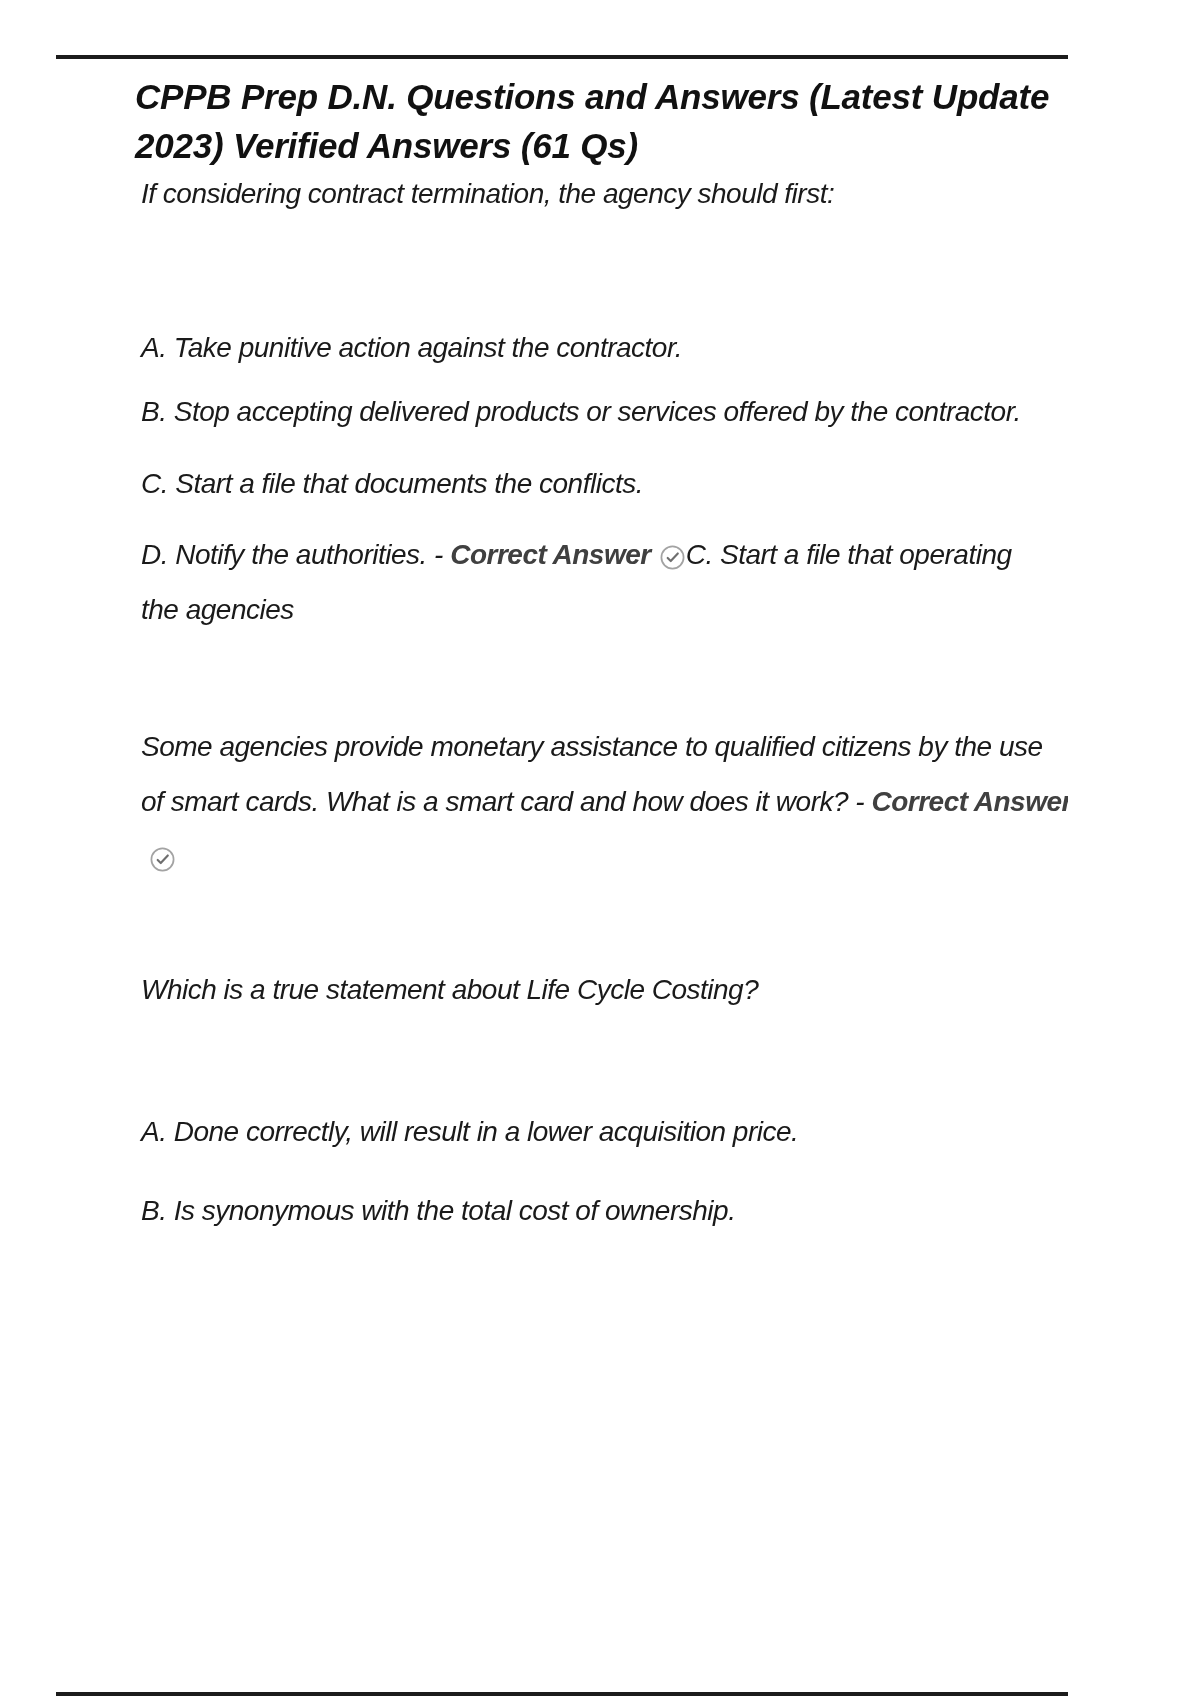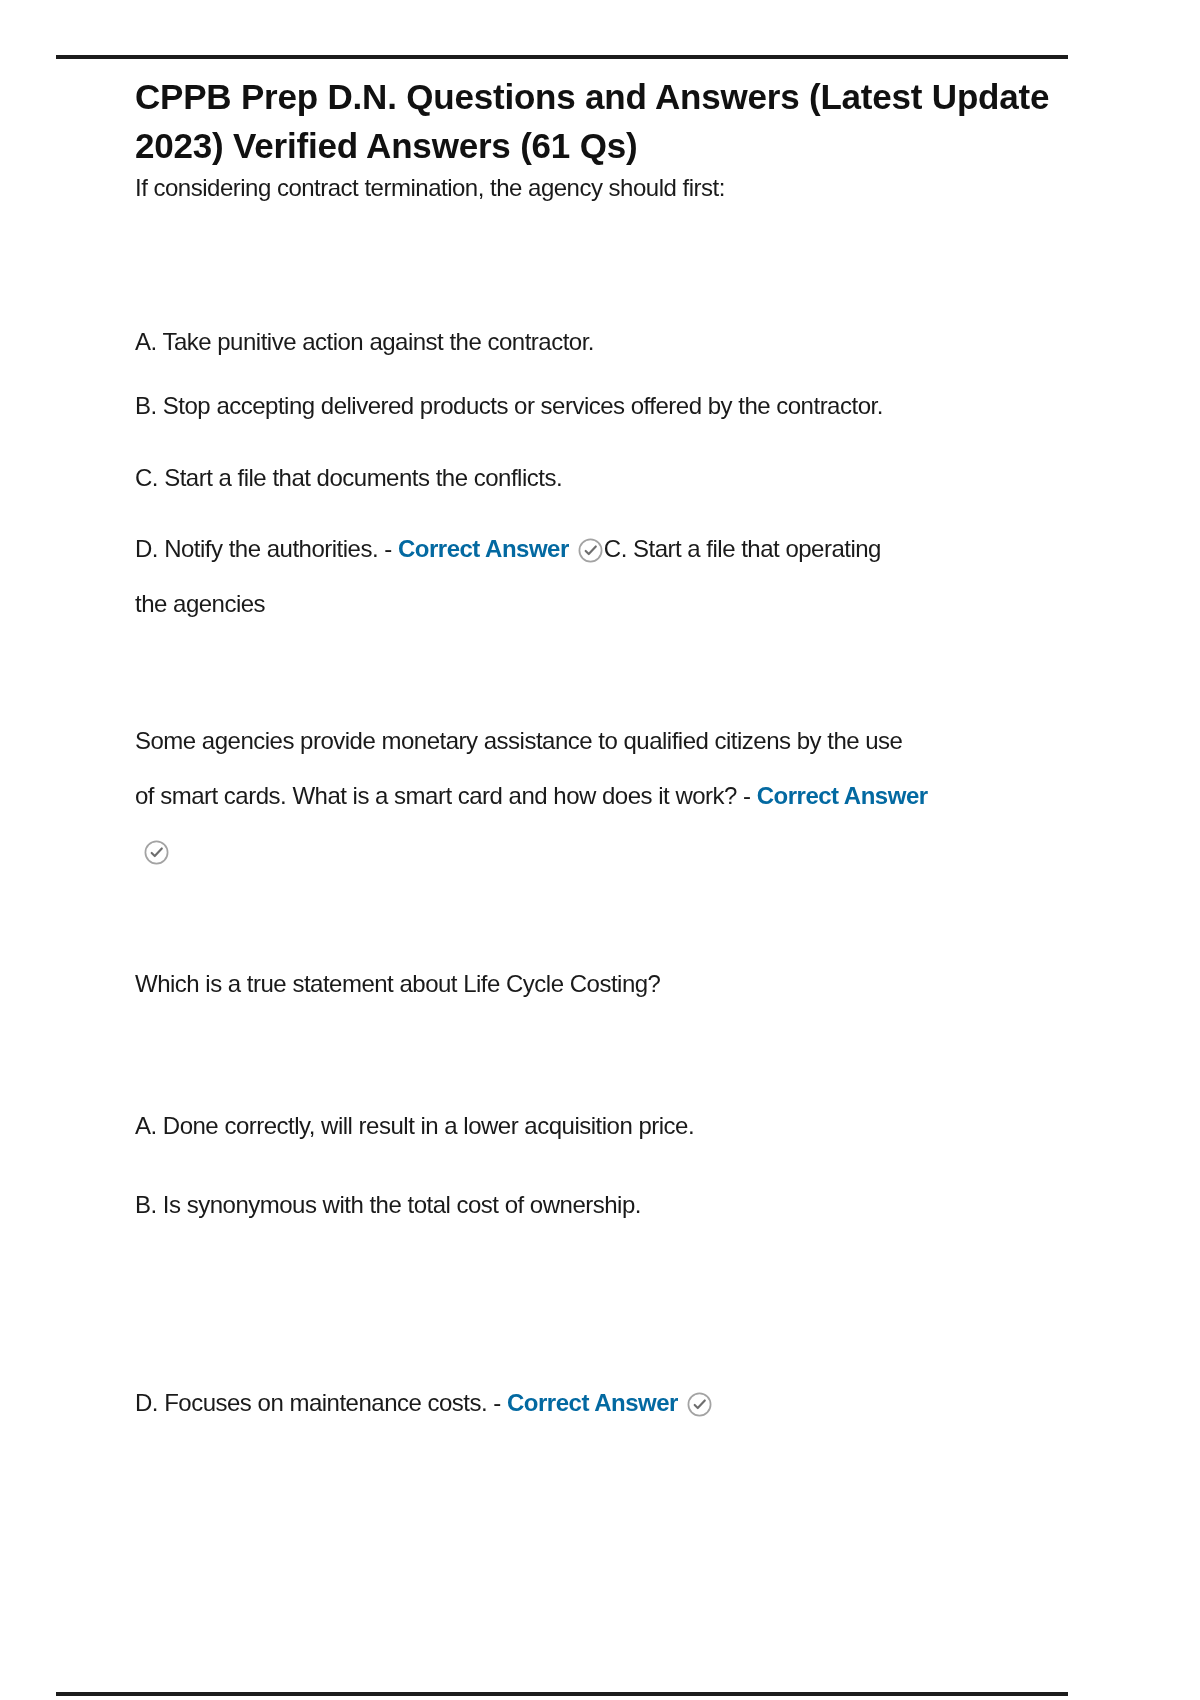--- a/index.html
+++ b/index.html
@@ -3,20 +3,21 @@
 <meta charset="utf-8">
 <style>
   html, body { margin: 0; padding: 0; background: #ffffff; }
   .page {
     position: relative;
     width: 1068px;
     height: 1700px;
     background: #ffffff;
     font-family: "Liberation Sans", "DejaVu Sans", sans-serif;
     overflow: hidden;
+    font-style: italic;
   }
   .rule {
     position: absolute;
     left: 56px;
     width: 1088px;
     height: 4px;
     background: #1c1c1c;
   }
   .rule-top { top: 55px; }
   .rule-bottom { top: 1692px; }
@@ -29,30 +30,30 @@
     font-size: 35px;
     line-height: 49px;
     font-weight: 700;
     color: #111111;
     letter-spacing: -0.2px;
   }
   .doc-title .tline { display: block; }
   .body-block {
     position: absolute;
     left: 135px;
-    margin: 0;
+    margin: 6px;
     width: 1020px;
-    font-size: 24px;
+    font-size: 28px;
     line-height: 55px;
     font-weight: 400;
     color: #1a1a1a;
     letter-spacing: -0.5px;
     white-space: nowrap;
   }
-  .marker { color: #0369a1; font-weight: 700; }
+  .marker { color: #404040; font-weight: 700; }
   .check-icon {
     display: inline-block;
     vertical-align: -7px;
     margin-left: 8px;
   }
 </style>
 </head>
 <body>
 
 <div class="page">
@@ -82,20 +83,16 @@
         <path d="M9 14.5 L12.2 17.7 L19.5 9.8" fill="none" stroke="#6e6e6e" stroke-width="2.2" stroke-linecap="round" stroke-linejoin="round"></path>
       </svg></p>
 
   <p class="body-block" style="top:1098px">A. Done correctly, will result in a lower acquisition price.</p>
 
   <p class="body-block" style="top:956px">Which is a true statement about Life Cycle Costing?</p>
 
   <p class="body-block" style="top:1177px">B. Is synonymous with the total cost of ownership.</p>
 
 
-  <p class="body-block" style="top:1375px"><span>D. Focuses on maintenance costs. - </span><span class="marker">Correct Answer</span><svg class="check-icon" width="27" height="27" viewBox="0 0 28 28">
-        <circle cx="14" cy="14" r="11.5" fill="none" stroke="#a3a3a3" stroke-width="1.8"></circle>
-        <path d="M9 14.5 L12.2 17.7 L19.5 9.8" fill="none" stroke="#6e6e6e" stroke-width="2.2" stroke-linecap="round" stroke-linejoin="round"></path>
-      </svg></p>
 
   <div class="rule rule-bottom"></div>
 
 </div>
 
 </body></html>

